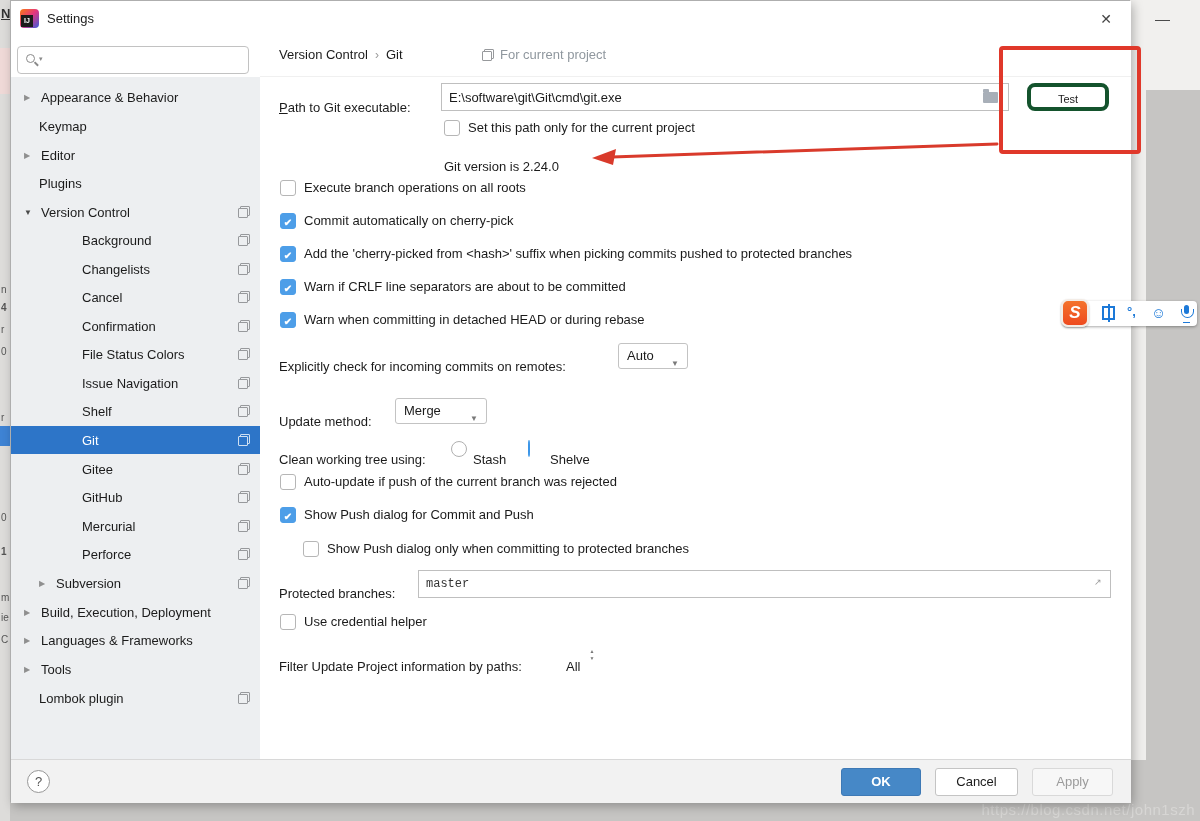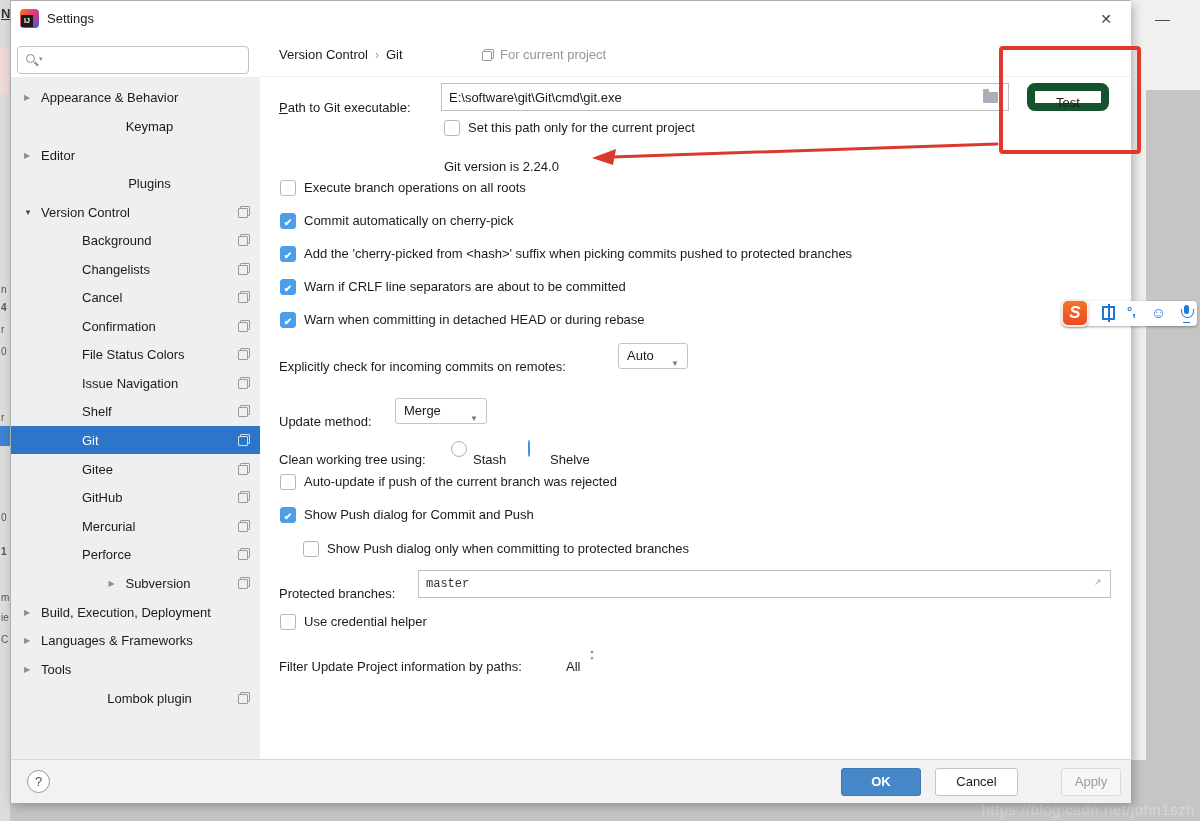--- a/index.html
+++ b/index.html
@@ -42,21 +42,21 @@
          border:1.5px solid #8a8a8a; border-radius:50%; }
   .mag::after { content:""; position:absolute; left:7px; top:8px; width:5px; height:1.5px;
                 background:#8a8a8a; transform:rotate(45deg); }
   .search-caret { position:absolute; left:21px; top:8px; font-size:7px; color:#8a8a8a; }
   .tree { left:0; top:76px; width:249px; height:682px; background:#edeff1; }
   .trow { position:absolute; left:0; width:249px; height:28px; display:flex; align-items:center; cursor:pointer; }
   .trow .arr { width:17px; font-size:8px; color:#8f8f8f; flex:0 0 17px; }
   .trow .arr.exp { color:#4a4a4a; }
   .tlb { white-space:nowrap; }
   .b { font-weight:normal; }
-  .pl13 { padding-left:13px; } .pl30 { padding-left:28px;justify-content:center; } .pl47 { padding-left:71px; }
+  .pl13 { padding-left:13px; } .pl30 { padding-left:28px; } .pl47 { padding-left:71px; }
   .sel { background:#2d75c8; }
   .sel .tlb { color:#fff; }
   .page-ic { position:absolute; right:10px; top:8px; width:12px; height:12px; }
   .page-ic::before { content:""; position:absolute; right:0; top:0; width:8px; height:8px;
                      border:1px solid #97999c; border-radius:1px; }
   .page-ic::after  { content:""; position:absolute; left:0; bottom:0; width:8px; height:8px;
                      border:1px solid #97999c; background:#edeff1; border-radius:1px; }
   .page-ic.on-sel::before { border-color:#cfe0f2; }
   .page-ic.on-sel::after  { border-color:#cfe0f2; background:#2d75c8; }
   .page-ic.on-white::after { background:#fff; }
@@ -74,21 +74,21 @@
   .mn { text-decoration:underline; }
   .tinput { position:absolute; height:28px; background:#fff; border:1px solid #bfbfbf;
             font-family:"Liberation Sans",sans-serif; font-size:13px; color:#1b1b1b; padding:0 26px 0 7px; }
   .mono { font-family:"Liberation Mono",monospace; font-size:12px; color:#333; }
   .folder-ic { position:absolute; width:15px; height:11px; background:#a8afb8; border-radius:1px; }
   .folder-ic::before { content:""; position:absolute; top:-3px; left:0; width:6px; height:3px;
                        background:#a8afb8; border-radius:1px 1px 0 0; }
   .expand-ic { position:absolute; font-size:9px; color:#9a9a9a; line-height:9px; }
 
   .test-btn { position:absolute; left:767px; top:46px; width:82px; height:28px; background:#fff;
-              border:8px solid #14532d; border-radius:8px; font-size:13px; color:#1b1b1b;
+              border:4px solid #14532d; border-radius:8px; font-size:11px; color:#1b1b1b;
               text-align:center; line-height:24px; cursor:pointer; }
 
   .crow { position:absolute; display:flex; align-items:flex-start; gap:8px; cursor:pointer; }
   .cb { width:16px; height:16px; flex:0 0 16px; border:1px solid #b6b6b6; border-radius:3px; background:#fff;
         text-align:center; line-height:15px; }
   .cb.on { background:#4d9ee8; border-color:#4d9ee8; }
   .cb i { font-style:normal; font-size:10px; color:#fff; font-weight:bold; }
   .crow .lb { line-height:16px; white-space:nowrap; }
 
   .dropdown { position:absolute; height:26px; background:#fff; border:1px solid #c3c3c3; border-radius:3px;
@@ -105,21 +105,21 @@
 
   
   .bottombar { left:0; top:758px; width:1120px; height:44px; background:#f2f2f2; border-top:1px solid #d8d8d8; }
   .help-btn { position:absolute; left:16px; top:10px; width:23px; height:23px; border:1px solid #979797;
               border-radius:50%; background:#fff; color:#555; text-align:center; line-height:21px;
               font-size:13px; cursor:pointer; }
   .btn { position:absolute; top:8px; height:28px; border-radius:3px; text-align:center; line-height:26px;
          font-size:13px; cursor:pointer; }
   .btn-ok { left:830px; width:80px; background:#4688c7; border:1px solid #3e79b5; color:#fff; font-weight:bold; }
   .btn-cancel { left:924px; width:83px; background:#fff; border:1px solid #c4c4c4; color:#1b1b1b; }
-  .btn-apply { left:1050px; width:60px; background:#f7f7f7; border:1px solid #d9d9d9; color:#9b9b9b; }
+  .btn-apply { left:1021px; width:81px; background:#f7f7f7; border:1px solid #d9d9d9; color:#9b9b9b; }
 
   
   .red-box { left:999px; top:46px; width:142px; height:108px; border:4px solid #e0382a; border-radius:4px;
              z-index:30; pointer-events:none; }
   .arrow-svg { left:560px; top:128px; width:450px; height:40px; z-index:30; pointer-events:none; }
 
   
   .ime { left:1063px; top:301px; width:134px; height:25px; background:#fff; border-radius:4px;
          box-shadow:0 1px 3px rgba(0,0,0,.35); z-index:20; }
   .slogo { position:absolute; left:-2px; top:-2px; width:28px; height:28px;

